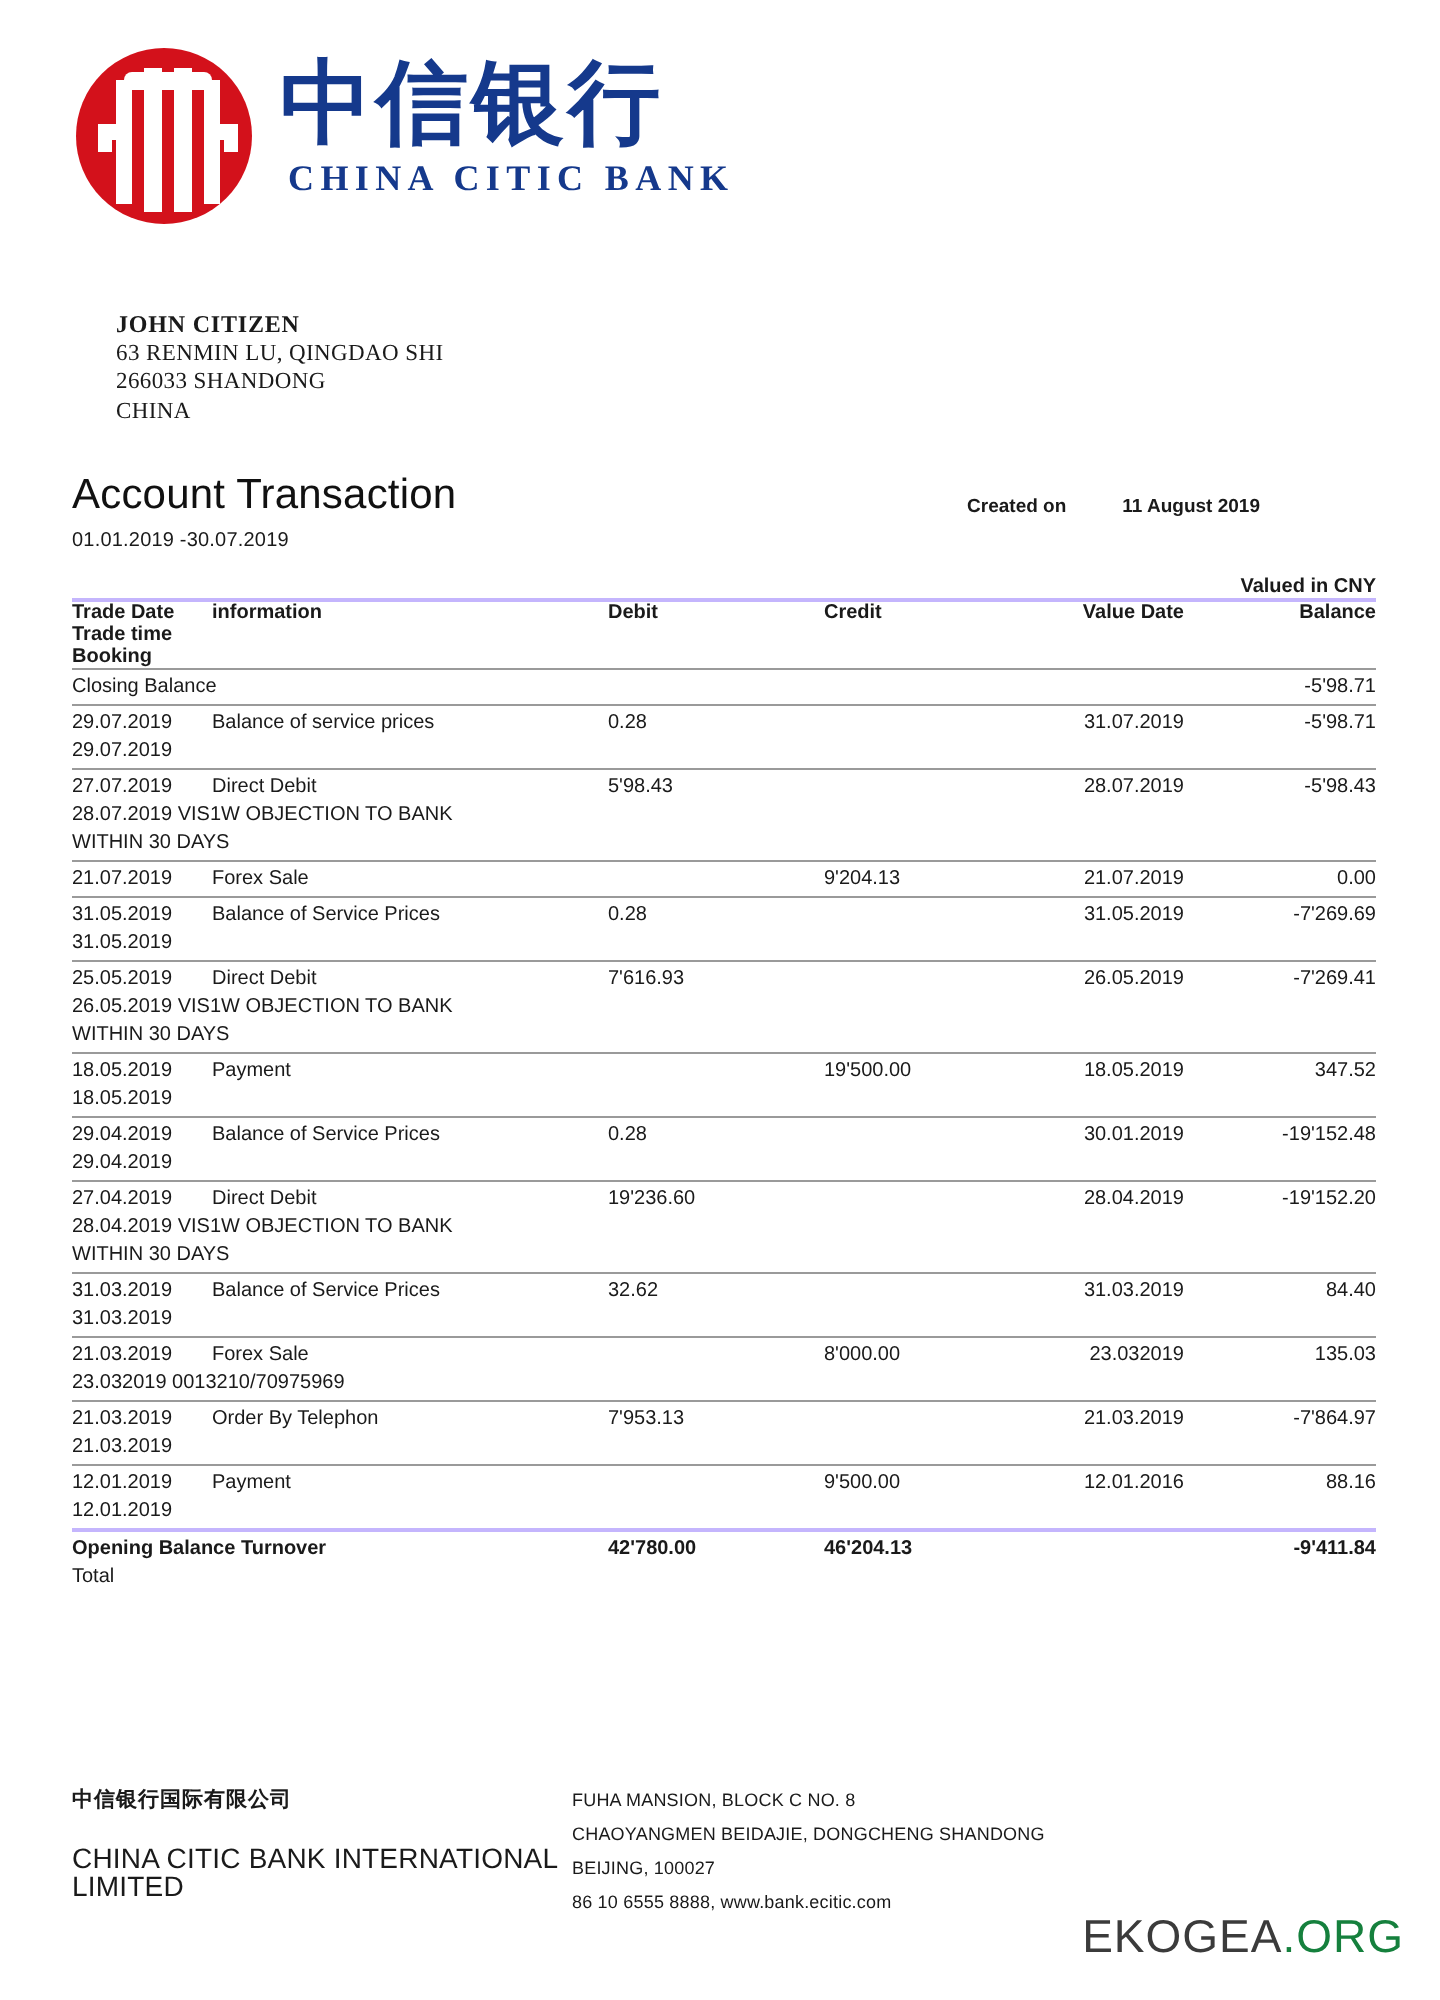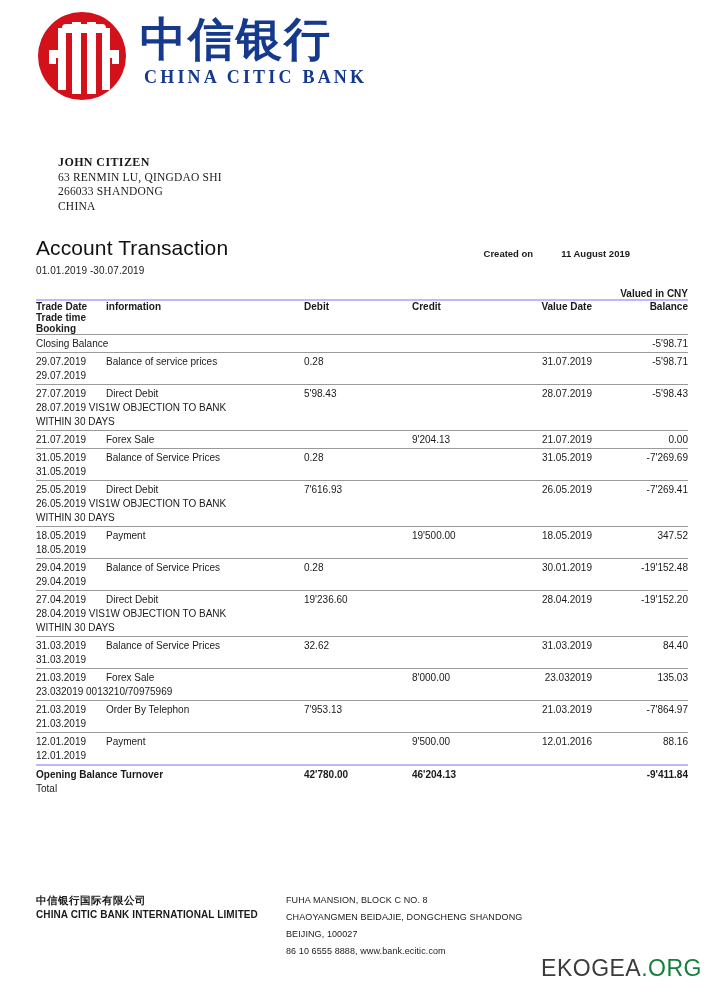--- a/index.html
+++ b/index.html
@@ -11,21 +11,21 @@
     font-family: "Liberation Sans", sans-serif;
     color: #1a1a1a;
     position: relative;
     overflow: hidden;
   }
 
   
   .logo-block {
     position: absolute;
     left: 38px;
-    top: 12px;
+    top: 24px;
     display: flex;
     align-items: flex-start;
     justify-content: center;
   }
   .logo-mark {
     width: 88px;
     height: 88px;
     position: relative;
     flex: 0 0 auto;
   }
@@ -120,21 +120,21 @@
     font-size: 9px;
     line-height: 14px;
   }
   .f-left { width: 250px; }
   .f-cn {
     font-family: "DejaVu Sans", sans-serif;
     font-size: 10.5px;
     font-weight: 700;
     letter-spacing: 0.5px;
   }
-  .f-en { font-weight: 700; font-size: 10px; letter-spacing: 0.1px; margin-top: 1px; }
+  .f-en { font-weight: 400; font-size: 14px; letter-spacing: 0.1px; margin-top: 15px; }
   .f-right { flex: 1; letter-spacing: 0.1px; }
   .f-right div { margin-bottom: 3px; }
 
   .watermark {
     position: absolute;
     right: 18px;
     bottom: 18px;
     font-size: 23px;
     letter-spacing: 0.5px;
     font-family: "Liberation Sans", sans-serif;

